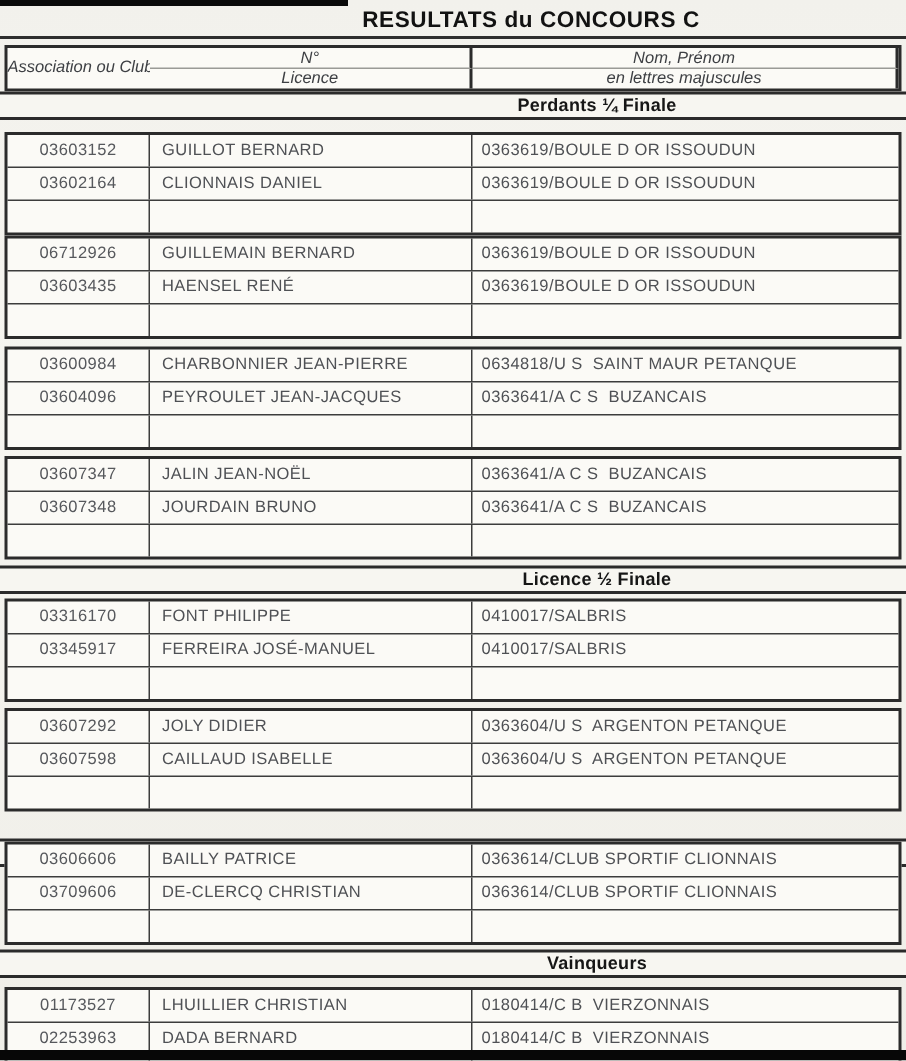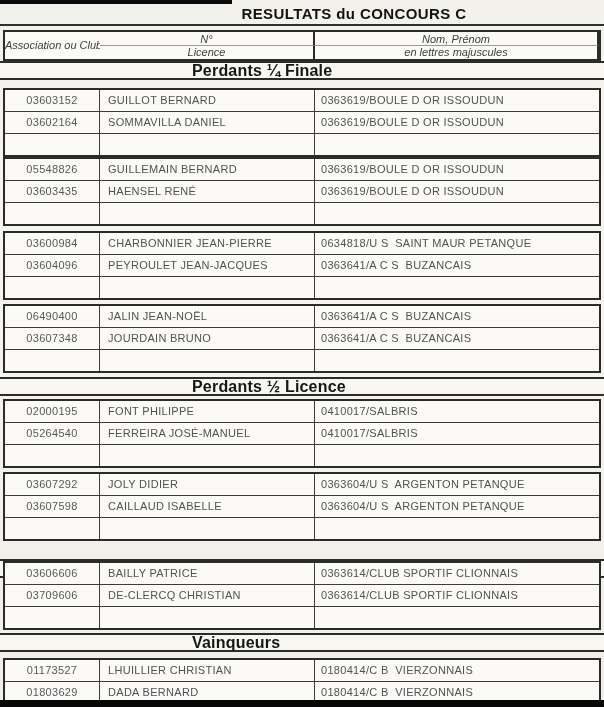--- a/index.html
+++ b/index.html
@@ -33,22 +33,22 @@
   .hc.sub{border-bottom:1px solid #9a9a96;box-sizing:border-box;}
   .hc3{grid-row:1/3;line-height:27px;}
 
   
   .band{
     position:absolute;left:0;width:604px;box-sizing:border-box;
     border-top:2px solid #2b2b2b;border-bottom:2px solid #2b2b2b;
     height:19px;background:#f7f6f1;
   }
   .band-label{
-    display:block;box-sizing:border-box;width:100%;padding-left:192px;
-    font-size:16px;font-weight:bold;color:#161616;line-height:15px;letter-spacing:.2px;white-space:pre;
+    display:block;box-sizing:border-box;width:100%;padding-left:192px;text-align:center;
+    font-size:12px;font-weight:bold;color:#161616;line-height:15px;letter-spacing:.2px;white-space:pre;
   }
   .b0{top:61px}.b1{top:377px}.b2{top:559px}.b3{top:633px}
 
   
   .grp{position:absolute;left:3px;width:594px;border:2px solid #2b2b2b;background:#fbfaf6;}
   .g0{top:88px}.g1{top:157px}.g2{top:231px}.g3{top:304px}
   .g4{top:399px}.g5{top:472px}.g6{top:561px}.g7{top:658px}
   .row{display:grid;grid-template-columns:95px 215px 1fr;height:21px;border-bottom:1.5px solid #3c3c3c;}
   .grp .row:last-child{border-bottom:none;}
   .cell{font-size:11px;line-height:21px;letter-spacing:.3px;white-space:pre;overflow:hidden;}
@@ -69,49 +69,49 @@
   <div class="hc hc2 r1 div-r sub">Nom, Prénom</div>
   <div class="hc hc1 r2 div-r">Licence</div>
   <div class="hc hc3">Association ou Club</div>
   <div class="hc hc2 r2 div-r">en lettres majuscules</div>
 </div>
 
 <div class="band b0">
   <span class="band-label">Perdants ¼ Finale</span>
 </div>
 <div class="band b1">
-  <span class="band-label">Perdants ½ Licence</span>
+  <span class="band-label">Licence ½ Finale</span>
 </div>
 <div class="band b2">
   <span class="band-label">Finalistes</span>
 </div>
 <div class="band b3">
   <span class="band-label">Vainqueurs</span>
 </div>
 
 <div class="grp g0">
     <div class="row">
       <div class="cell lic">03603152</div>
       <div class="cell nam">GUILLOT BERNARD</div>
       <div class="cell clb">0363619/BOULE D OR ISSOUDUN</div>
     </div>
     <div class="row">
       <div class="cell lic">03602164</div>
-      <div class="cell nam">SOMMAVILLA DANIEL</div>
+      <div class="cell nam">CLIONNAIS DANIEL</div>
       <div class="cell clb">0363619/BOULE D OR ISSOUDUN</div>
     </div>
     <div class="row">
       <div class="cell lic"></div>
       <div class="cell nam"></div>
       <div class="cell clb"></div>
     </div>
   </div>
 <div class="grp g1">
     <div class="row">
-      <div class="cell lic">05548826</div>
+      <div class="cell lic">06712926</div>
       <div class="cell nam">GUILLEMAIN BERNARD</div>
       <div class="cell clb">0363619/BOULE D OR ISSOUDUN</div>
     </div>
     <div class="row">
       <div class="cell lic">03603435</div>
       <div class="cell nam">HAENSEL RENÉ</div>
       <div class="cell clb">0363619/BOULE D OR ISSOUDUN</div>
     </div>
     <div class="row">
       <div class="cell lic"></div>
@@ -131,43 +131,43 @@
       <div class="cell clb">0363641/A C S  BUZANCAIS</div>
     </div>
     <div class="row">
       <div class="cell lic"></div>
       <div class="cell nam"></div>
       <div class="cell clb"></div>
     </div>
   </div>
 <div class="grp g3">
     <div class="row">
-      <div class="cell lic">06490400</div>
+      <div class="cell lic">03607347</div>
       <div class="cell nam">JALIN JEAN-NOËL</div>
       <div class="cell clb">0363641/A C S  BUZANCAIS</div>
     </div>
     <div class="row">
       <div class="cell lic">03607348</div>
       <div class="cell nam">JOURDAIN BRUNO</div>
       <div class="cell clb">0363641/A C S  BUZANCAIS</div>
     </div>
     <div class="row">
       <div class="cell lic"></div>
       <div class="cell nam"></div>
       <div class="cell clb"></div>
     </div>
   </div>
 <div class="grp g4">
     <div class="row">
-      <div class="cell lic">02000195</div>
+      <div class="cell lic">03316170</div>
       <div class="cell nam">FONT PHILIPPE</div>
       <div class="cell clb">0410017/SALBRIS</div>
     </div>
     <div class="row">
-      <div class="cell lic">05264540</div>
+      <div class="cell lic">03345917</div>
       <div class="cell nam">FERREIRA JOSÉ-MANUEL</div>
       <div class="cell clb">0410017/SALBRIS</div>
     </div>
     <div class="row">
       <div class="cell lic"></div>
       <div class="cell nam"></div>
       <div class="cell clb"></div>
     </div>
   </div>
 <div class="grp g5">
@@ -204,21 +204,21 @@
       <div class="cell clb"></div>
     </div>
   </div>
 <div class="grp g7">
     <div class="row">
       <div class="cell lic">01173527</div>
       <div class="cell nam">LHUILLIER CHRISTIAN</div>
       <div class="cell clb">0180414/C B  VIERZONNAIS</div>
     </div>
     <div class="row">
-      <div class="cell lic">01803629</div>
+      <div class="cell lic">02253963</div>
       <div class="cell nam">DADA BERNARD</div>
       <div class="cell clb">0180414/C B  VIERZONNAIS</div>
     </div>
     <div class="row">
       <div class="cell lic"></div>
       <div class="cell nam"></div>
       <div class="cell clb"></div>
     </div>
   </div>
 

